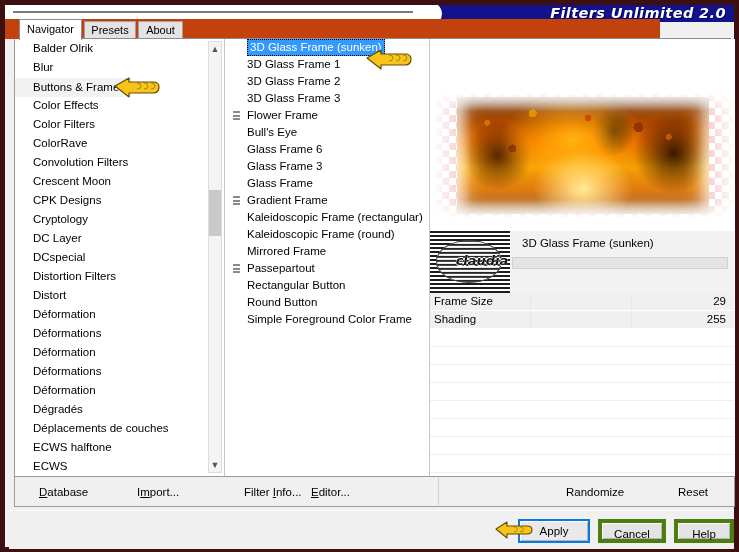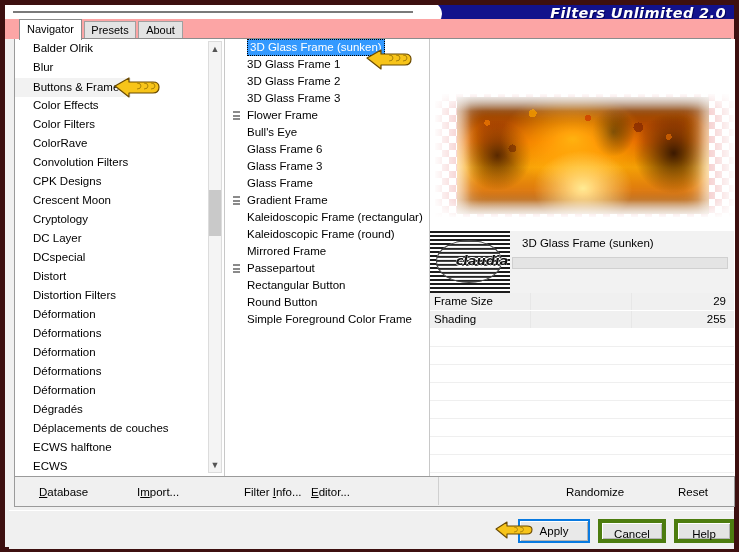--- a/index.html
+++ b/index.html
@@ -42,22 +42,22 @@
     text-shadow:1px 1px 0 #000060;
     white-space:nowrap;
   }
   #title-left-bars{
     position:absolute;left:8px;top:2px;width:400px;height:10px;
     background:linear-gradient(#7a7a7a,#7a7a7a) no-repeat;
     background-size:100% 2px;background-position:0 4px;
   }
   
   #tabstrip{
-    position:absolute;left:0;top:14px;width:729px;height:20px;
-    background:#fca5a5;
+    position:absolute;left:0;top:14px;width:655px;height:20px;
+    background:#c2410c;
   }
   .tab{
     position:absolute;top:2px;height:18px;
     background:#e3e3e3;
     border:1px solid #a0a0a0;
     border-bottom:none;
     font-size:11px;color:#000;
     line-height:17px;
     text-align:center;
     box-sizing:border-box;
@@ -335,39 +335,39 @@
           <div class="cat-row">
             <div class="cat-item">Color Filters</div>
           </div>
           <div class="cat-row">
             <div class="cat-item">ColorRave</div>
           </div>
           <div class="cat-row">
             <div class="cat-item">Convolution Filters</div>
           </div>
           <div class="cat-row">
+            <div class="cat-item">Crescent Moon</div>
+          </div>
+          <div class="cat-row">
             <div class="cat-item">CPK Designs</div>
           </div>
           <div class="cat-row">
-            <div class="cat-item">Crescent Moon</div>
-          </div>
-          <div class="cat-row">
             <div class="cat-item">Cryptology</div>
           </div>
           <div class="cat-row">
             <div class="cat-item">DC Layer</div>
           </div>
           <div class="cat-row">
             <div class="cat-item">DCspecial</div>
           </div>
           <div class="cat-row">
+            <div class="cat-item">Distortion Filters</div>
+          </div>
+          <div class="cat-row">
             <div class="cat-item">Distort</div>
-          </div>
-          <div class="cat-row">
-            <div class="cat-item">Distortion Filters</div>
           </div>
           <div class="cat-row">
             <div class="cat-item">Déformation</div>
           </div>
           <div class="cat-row">
             <div class="cat-item">Déformations</div>
           </div>
           <div class="cat-row">
             <div class="cat-item">Déformation</div>
           </div>

